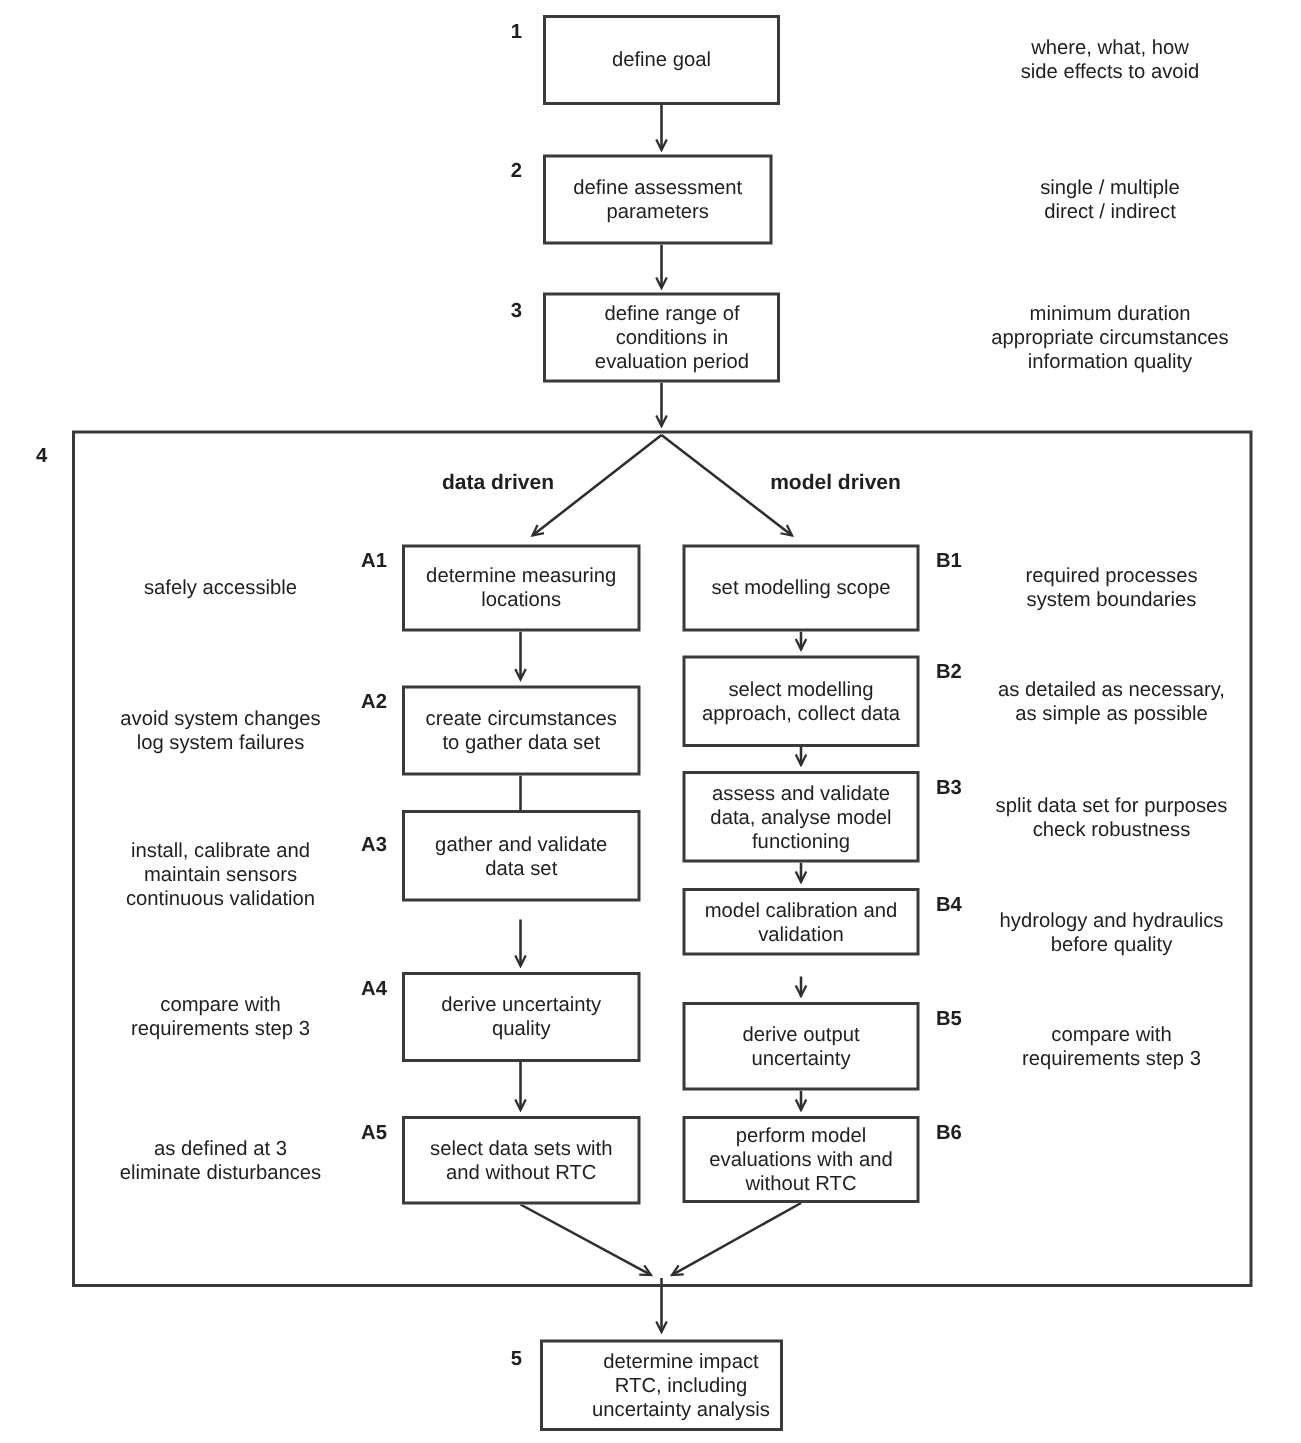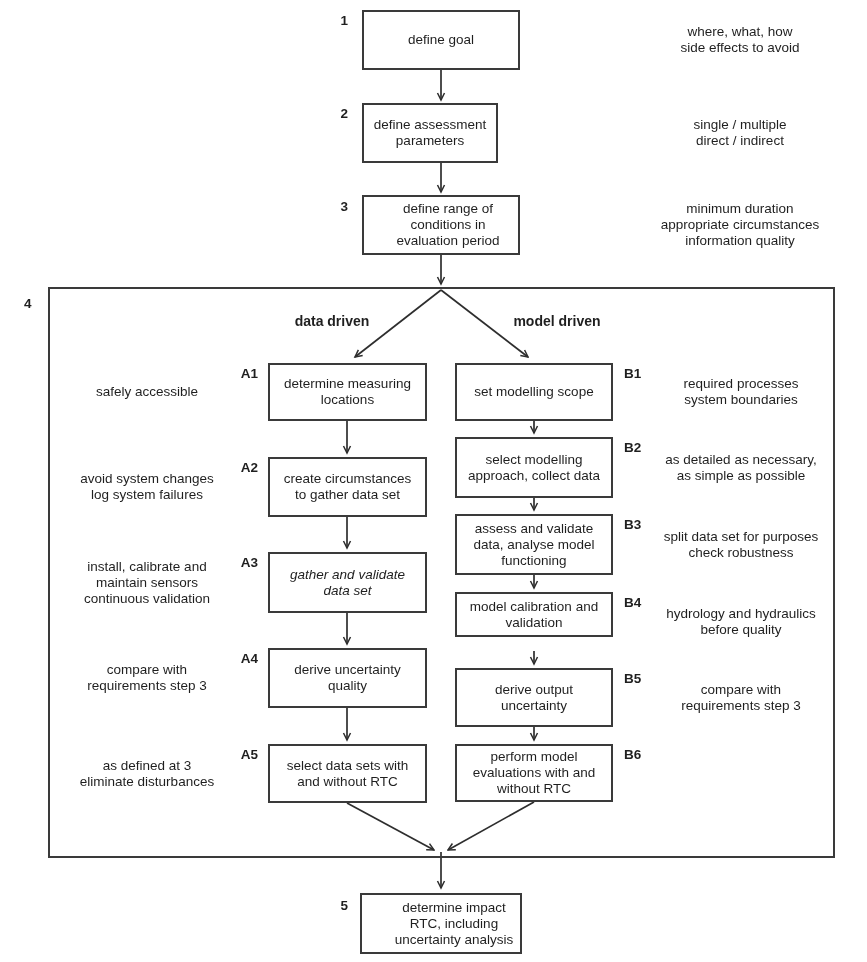--- a/index.html
+++ b/index.html
@@ -18,21 +18,21 @@
     font-size:13.5px; line-height:16px;
   }
   .idlabel { position:absolute; font-weight:bold; font-size:13.5px; line-height:15px; }
   .branchlabel { position:absolute; font-weight:bold; font-size:14px; text-align:center; }
   .num-right { text-align:right; width:26px; }
   #arrows { position:absolute; left:0; top:0; pointer-events:none; }
   #arrows line { stroke:#2e2e2e; stroke-width:1.7; fill:none; marker-end:url(#ah); }
 
   
   #box1 { left:362px; top:10px;  width:158px; height:60px; }
-  #box2 { left:362px; top:103px; width:136px; height:60px; }
+  #box2 { left:362px; top:103px; width:153px; height:60px; }
   #box3 { left:362px; top:195px; width:158px; height:60px;padding-left:16px; }
   #box5 { left:360px; top:893px; width:162px; height:61px;padding-left:28px; }
   #num1 { left:322px; top:13px; }
   #num2 { left:322px; top:106px; }
   #num3 { left:322px; top:199px; }
   #num5 { left:322px; top:898px; }
   #note1 { left:630px; top:24px;  width:220px; }
   #note2 { left:630px; top:117px; width:220px; }
   #note3 { left:630px; top:201px; width:220px; }
 
@@ -40,21 +40,21 @@
   #container4 { position:absolute; left:48px; top:287px; width:787px; height:571px;
                 box-sizing:border-box; border:2px solid #3a3a3a; background:transparent; }
   #num4 { left:24px; top:296px; width:16px; }
   #lblA { left:262px; top:313px; width:140px; }
   #lblB { left:487px; top:313px; width:140px; }
 
   
   .abox { left:268px; width:159px; }
   #boxA1 { top:363px; height:58px; }
   #boxA2 { top:457px; height:60px; }
-  #boxA3 { top:552px; height:61px;font-style:italic; }
+  #boxA3 { top:540px; height:61px; }
   #boxA4 { top:648px; height:60px; }
   #boxA5 { top:744px; height:59px; }
   .aid { left:226px; width:32px; text-align:right; }
   #idA1 { top:366px; } #idA2 { top:460px; } #idA3 { top:555px; } #idA4 { top:651px; } #idA5 { top:747px; }
   .anote { left:37px; width:220px; }
   #noteA1 { top:384px; } #noteA2 { top:471px; } #noteA3 { top:559px; } #noteA4 { top:662px; } #noteA5 { top:758px; }
 
   
   .bbox { left:455px; width:158px; }
   #boxB1 { top:363px; height:58px; }

